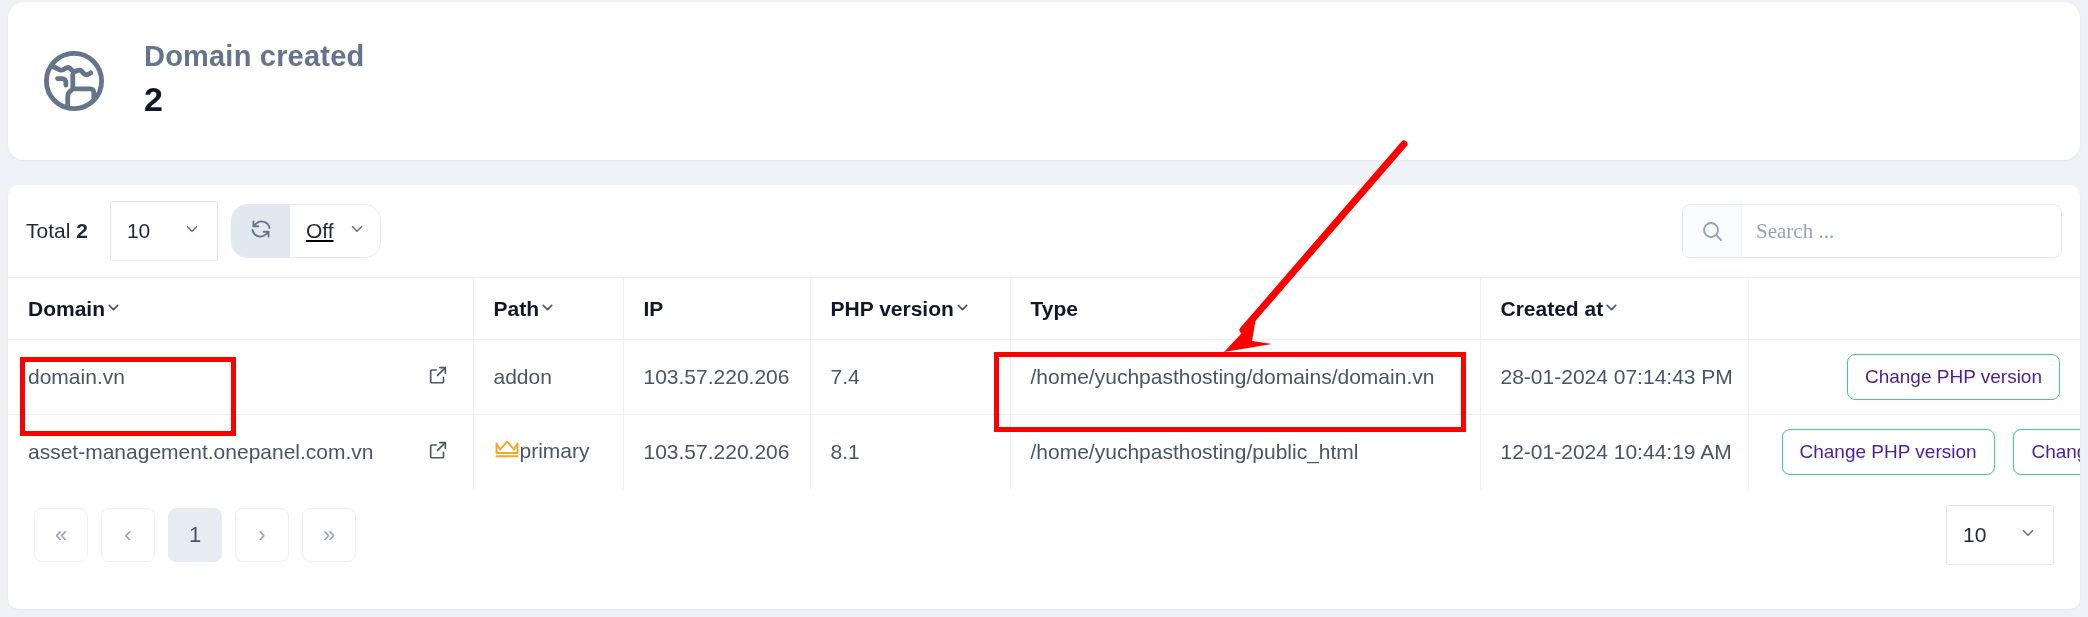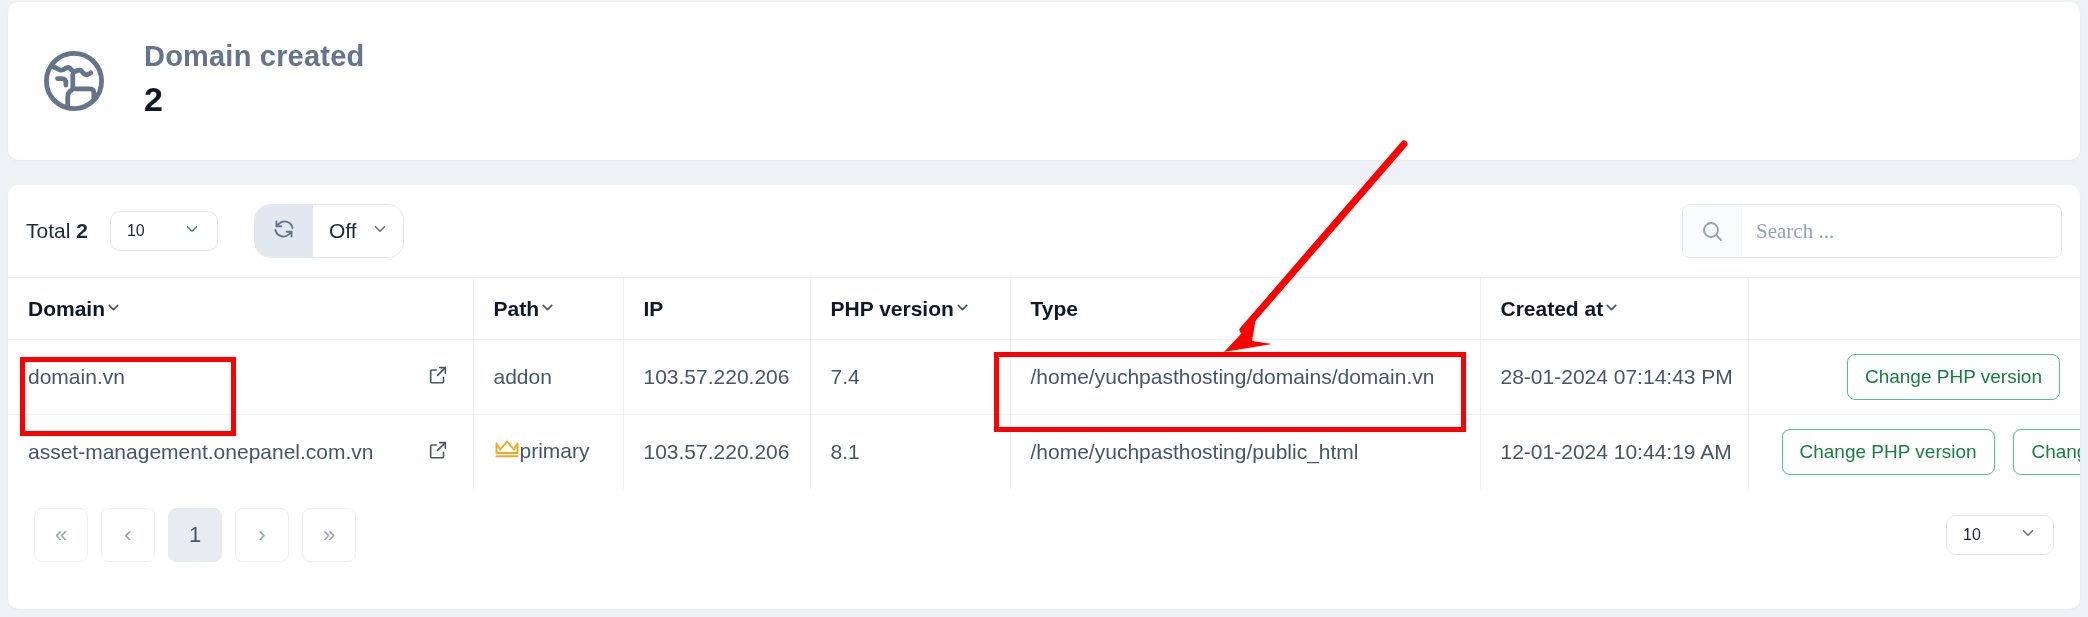--- a/index.html
+++ b/index.html
@@ -17,21 +17,21 @@
   }
 
   
   .summary-card {
     position: absolute;
     left: 8px;
     top: 2px;
     width: 2072px;
     height: 158px;
     background: #ffffff;
-    border-radius: 10px;
+    border-radius: 16px;
     box-shadow: 0 1px 2px rgba(16,24,40,.05);
     display: flex;
     align-items: center;
     box-sizing: border-box;
     padding: 0 0 0 28px;
   }
   .globe-wrap {
     width: 76px;
     height: 76px;
     flex: 0 0 76px;
@@ -84,44 +84,45 @@
   }
   .total-label {
     font-size: 21px;
     color: #1e293b;
     margin-right: 22px;
     white-space: nowrap;
   }
   .total-label b { font-weight: bold; }
 
   .select-box {
-    height: 40px;
+    height: 60px;
     min-width: 108px;
     border: 1px solid #e2e8f0;
-    border-radius: 10px;
+    border-radius: 2px;
     background: #fff;
     display: flex;
     align-items: center;
     justify-content: space-between;
     padding: 0 16px;
     box-sizing: border-box;
-    font-size: 16px;
+    font-size: 21px;
     color: #1e293b;
     cursor: pointer;
   }
   .select-box .chev { margin-left: 22px; }
 
   .refresh-group {
     display: flex;
     align-items: stretch;
-    margin-left: 36px;
+    margin-left: 13px;
     height: 52px;
     border-radius: 16px;
     overflow: hidden;
     border: 1px solid #e2e8f0;
+    text-decoration: underline;
   }
   .refresh-btn {
     width: 58px;
     background: #e2e8f0;
     display: flex;
     align-items: center;
     justify-content: center;
     cursor: pointer;
   }
   .off-select {
@@ -215,21 +216,21 @@
     display: flex;
     flex-direction: row;
     align-items: flex-start;
     line-height: 1.15;
   }
 
   .actions-cell { text-align: right; padding-right: 0; }
   .btn-outline {
     display: inline-block;
     border: 1px solid #46c790;
-    color: #15803d;
+    color: #4c1d95;
     background: #fff;
     border-radius: 8px;
     font-size: 19px;
     padding: 11px 17px;
     margin-left: 13px;
     cursor: pointer;
     white-space: nowrap;
     font-family: "Liberation Sans", sans-serif;
   }
 

